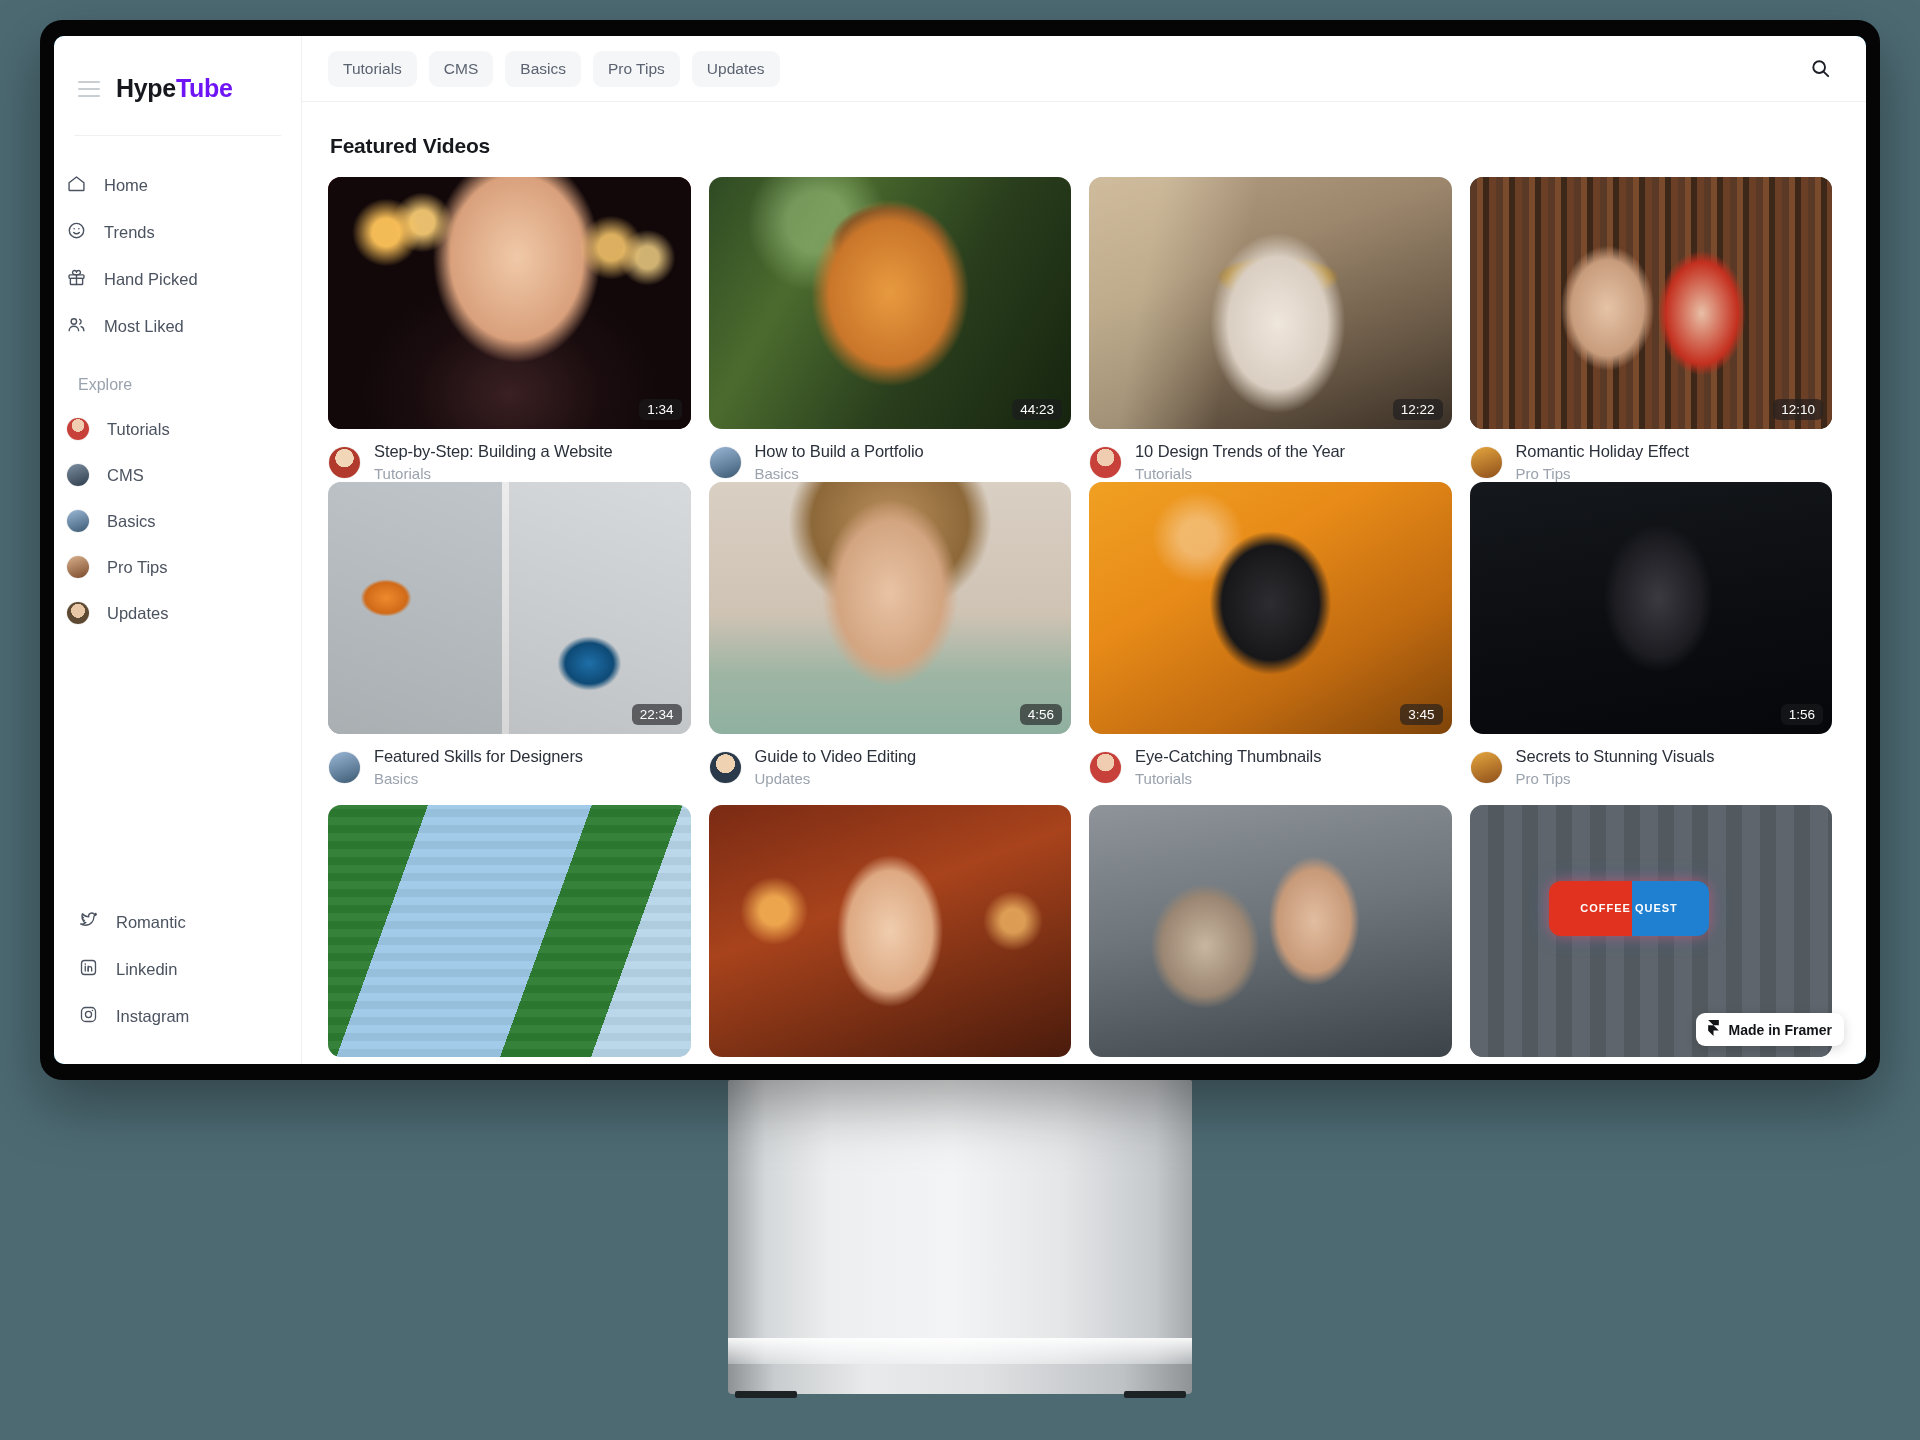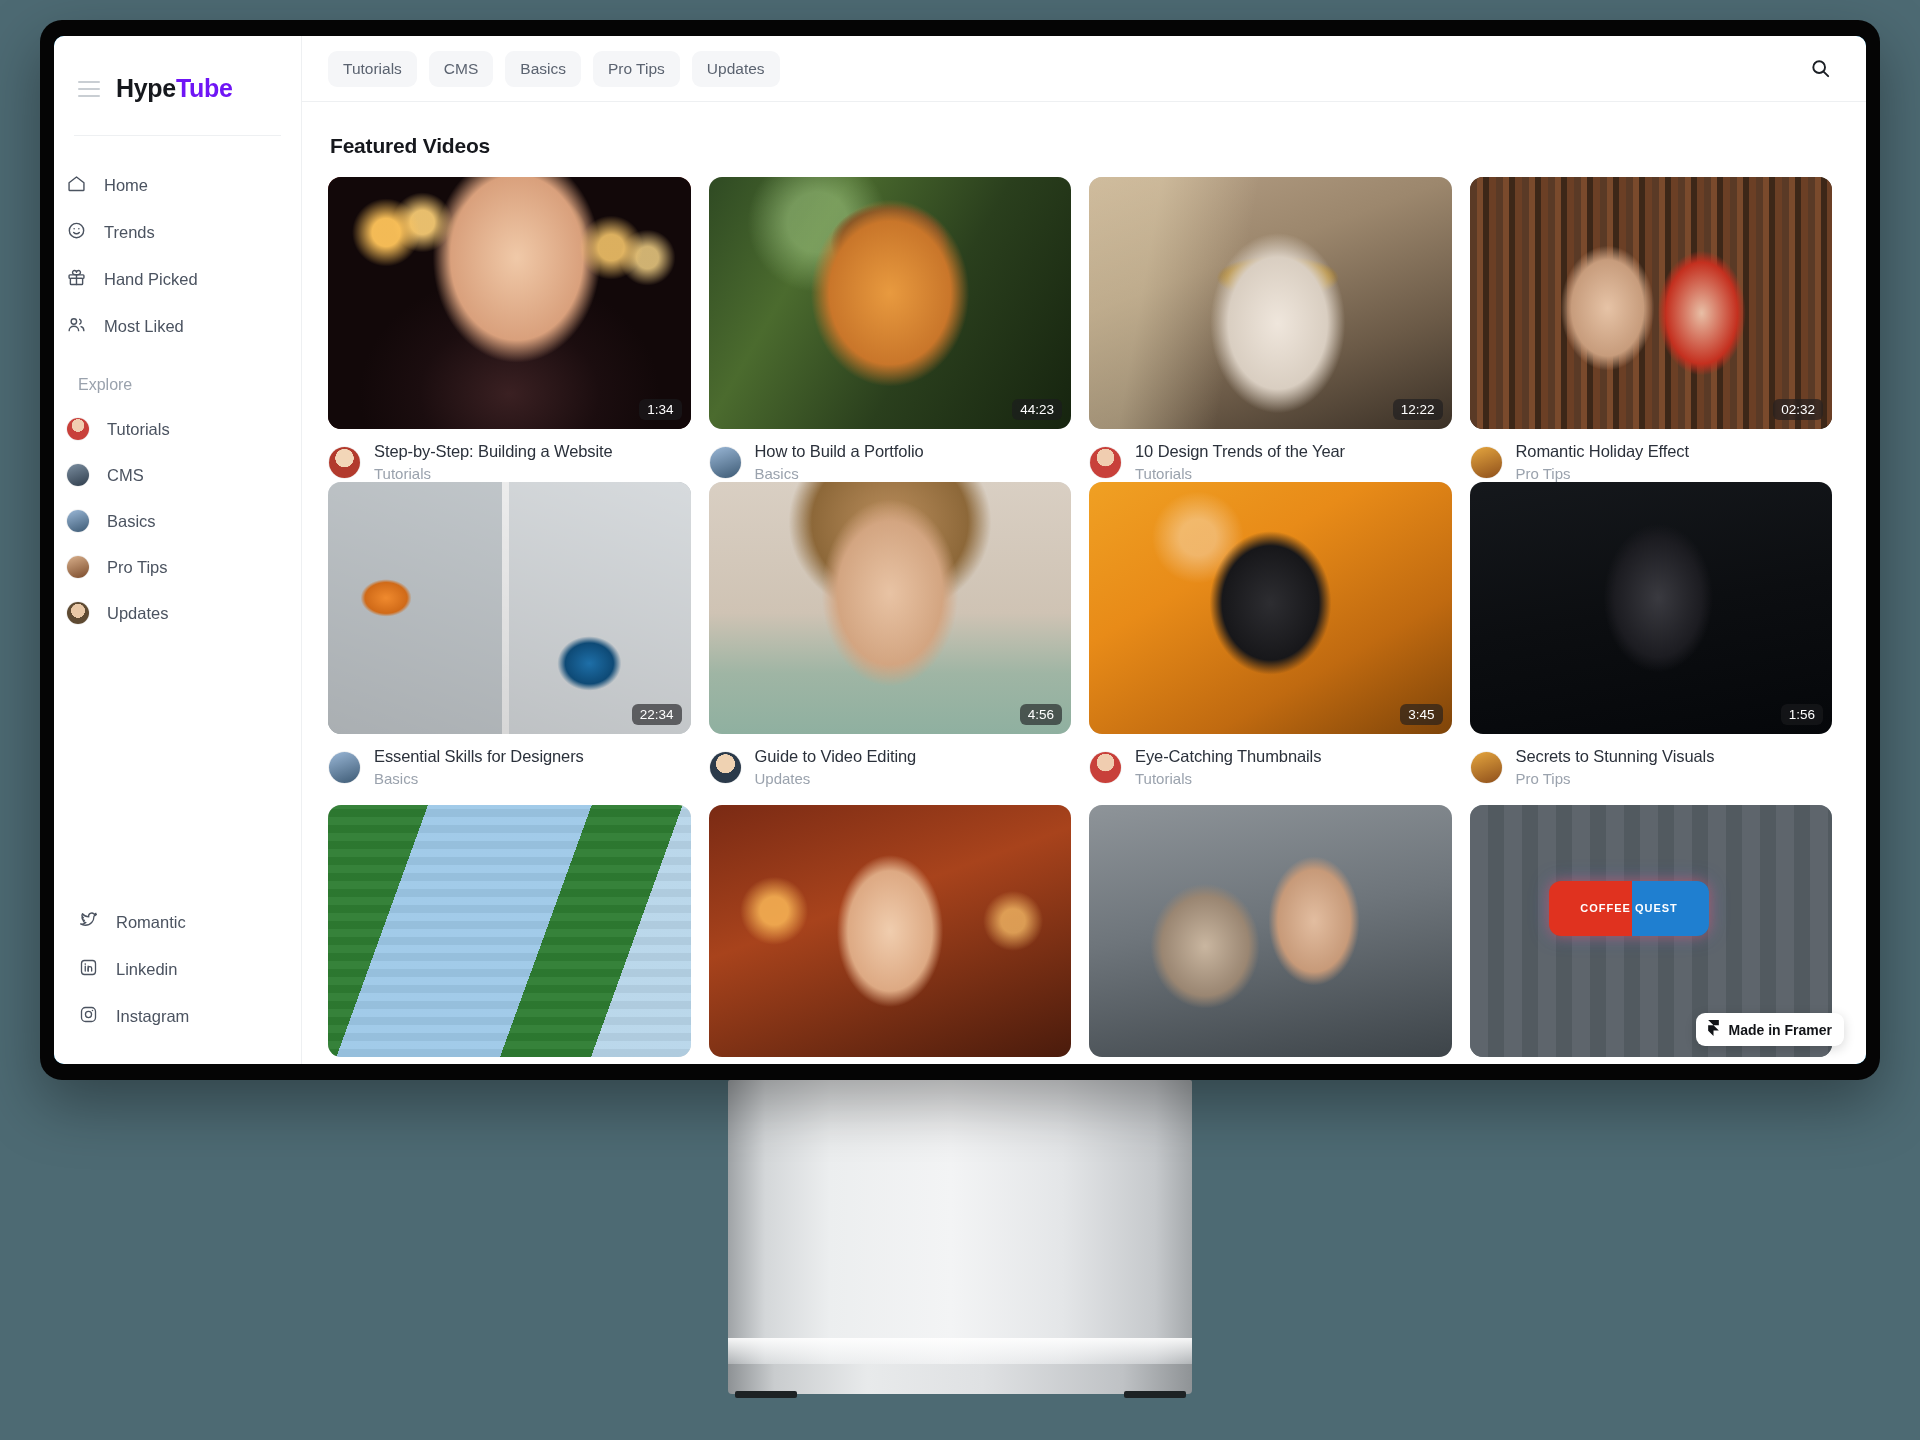--- a/index.html
+++ b/index.html
@@ -453,21 +453,21 @@
                 <span class="meta-text">
                   <span class="v-title" style="display:block">10 Design Trends of the Year</span>
                   <span class="v-cat" style="display:block">Tutorials</span>
                 </span>
               </div>
             </div>
 
             <div class="card">
               <div class="thumb">
                 <div class="art art-library"></div>
-                <span class="dur">02:32</span>
+                <span class="dur">12:10</span>
               </div>
               <div class="meta">
                 <span class="avatar-md">
                     <i class="av-g"></i>
                   </span>
                 <span class="meta-text">
                   <span class="v-title" style="display:block">Romantic Holiday Effect</span>
                   <span class="v-cat" style="display:block">Pro Tips</span>
                 </span>
               </div>
@@ -482,21 +482,21 @@
               <div class="thumb">
                 <div class="art art-cars"></div>
                 <div class="art-cars2"></div>
                 <span class="dur">22:34</span>
               </div>
               <div class="meta">
                 <span class="avatar-md">
                     <i class="av-c"></i>
                   </span>
                 <span class="meta-text">
-                  <span class="v-title" style="display:block">Essential Skills for Designers</span>
+                  <span class="v-title" style="display:block">Featured Skills for Designers</span>
                   <span class="v-cat" style="display:block">Basics</span>
                 </span>
               </div>
             </div>
 
             <div class="card">
               <div class="thumb">
                 <div class="art art-portrait"></div>
                 <span class="dur">4:56</span>
               </div>

